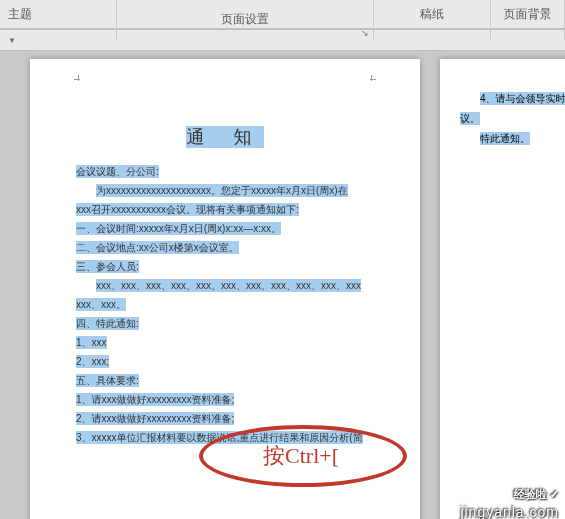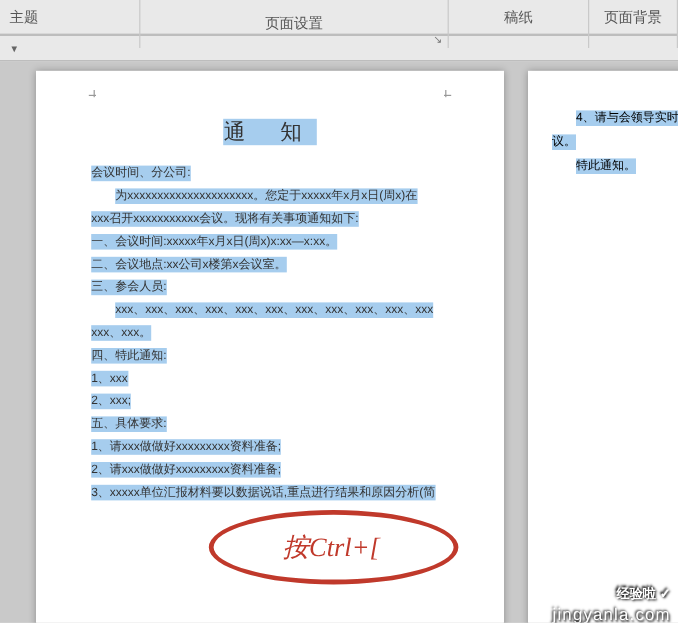--- a/index.html
+++ b/index.html
@@ -87,44 +87,44 @@
     right: 48px;
     height: 10px;
   }
   .mm { position: absolute; width: 1px; height: 6px; background: #999; }
   .mm.h { width: 6px; height: 1px; }
   .content {
     padding: 30px 46px 10px 46px;
     font-size: 10px;
     color: #333;
     line-height: 1.9;
+    margin-top: 27px;
   }
   .title {
     text-align: center;
     font-size: 18px;
     color: #333;
     letter-spacing: 12px;
     padding: 4px 0;
     margin-bottom: 4px;
   }
   .hl {
     background: #a6cdee;
     padding: 1px 0;
   }
   .line {
     white-space: nowrap;
   }
   .annot {
     position: absolute;
-    left: 172px;
+    left: 197px;
     top: 372px;
     width: 210px;
     height: 64px;
     pointer-events: none;
-    font-style: italic;
   }
   .annot .oval {
     position: absolute;
     width: 200px;
     height: 54px;
     border: 4px solid #c0392b;
     border-radius: 50%;
     left: 2px;
     top: 2px;
   }
@@ -193,21 +193,21 @@
 
   <div class="page left">
     <div class="margin-marks">
       <div class="mm" style="left:0;top:-4px"></div>
       <div class="mm h" style="left:-4px;top:0"></div>
       <div class="mm" style="right:0;top:-4px"></div>
       <div class="mm h" style="right:-4px;top:0"></div>
     </div>
     <div class="content">
       <div class="title"><span class="hl">通  知</span></div>
-      <div class="line"><span class="hl">会议时间、分公司:</span></div>
+      <div class="line"><span class="hl">会议议题、分公司:</span></div>
       <div class="line" style="text-indent:20px"><span class="hl">为xxxxxxxxxxxxxxxxxxxxx。您定于xxxxx年x月x日(周x)在</span></div>
       <div class="line"><span class="hl">xxx召开xxxxxxxxxxx会议。现将有关事项通知如下:</span></div>
       <div class="line"><span class="hl">一、会议时间:xxxxx年x月x日(周x)x:xx—x:xx。</span></div>
       <div class="line"><span class="hl">二、会议地点:xx公司x楼第x会议室。</span></div>
       <div class="line"><span class="hl">三、参会人员:</span></div>
       <div class="line" style="text-indent:20px"><span class="hl">xxx、xxx、xxx、xxx、xxx、xxx、xxx、xxx、xxx、xxx、xxx</span></div>
       <div class="line"><span class="hl">xxx、xxx。</span></div>
       <div class="line"><span class="hl">四、特此通知:</span></div>
       <div class="line"><span class="hl">1、xxx</span></div>
       <div class="line"><span class="hl">2、xxx;</span></div>

